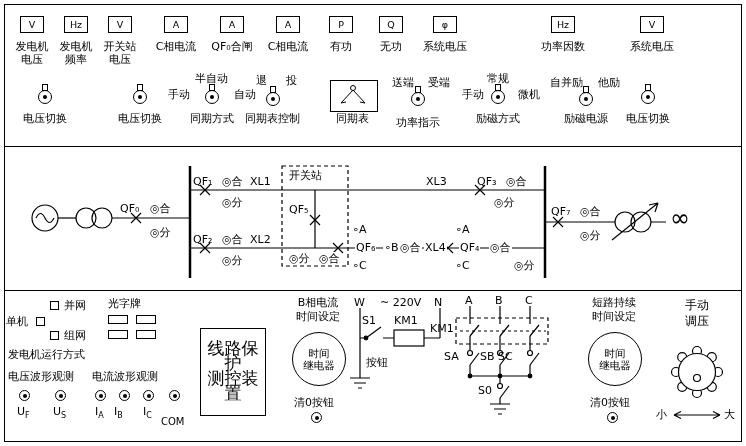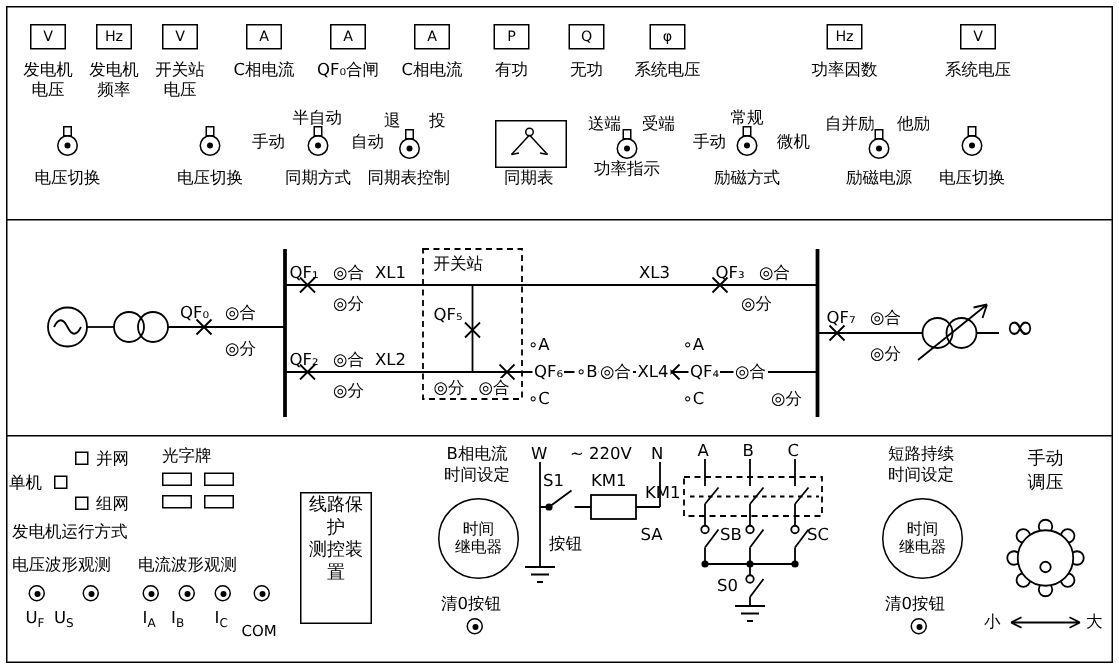--- a/index.html
+++ b/index.html
@@ -17,22 +17,22 @@
   .kc{position:absolute;left:0;top:6px;width:14px;height:14px;border:1px solid #000;border-radius:50%;box-sizing:border-box}
   .kd{position:absolute;left:4px;top:4px;width:4px;height:4px;border-radius:50%;background:#000}
   .smeter{position:absolute;left:330px;top:80px;width:46px;height:30px;border:1px solid #000}
   .term{position:absolute;width:11px;height:11px;border:1px solid #000;border-radius:50%;box-sizing:border-box}
   .term::after{content:"";position:absolute;left:2.5px;top:2.5px;width:4px;height:4px;border-radius:50%;background:#000}
   .lamp{position:absolute;width:9px;height:9px;border:1px solid #000;box-sizing:border-box}
   .wlamp{position:absolute;width:20px;height:9px;border:1px solid #000;box-sizing:border-box}
   .relay{position:absolute;width:52px;height:52px;border:1.5px solid #000;border-radius:50%;
          display:flex;flex-direction:column;align-items:center;justify-content:center;
          font-size:10.5px;line-height:12px;text-align:center}
-  .pbox{position:absolute;left:200px;top:328px;width:48px;height:88px;border:1.5px solid #000;
-        text-align:center;padding-top:0;box-sizing:border-box;font-size:12px;line-height:15px}
+  .pbox{position:absolute;left:200px;top:328px;width:66px;height:88px;border:1.5px solid #000;
+        text-align:center;padding-top:12px;box-sizing:border-box;font-size:17px;line-height:15px}
   .inf{position:absolute;font-size:24px;line-height:24px}
   sub{font-size:8px}
   svg{position:absolute;left:0}
   .bigt{font-size:12px;line-height:14px}
 </style>
 </head>
 <body>
 
 <div id="page">
   <div id="frame"></div>
@@ -134,21 +134,21 @@
   <div class="t" style="left:336px;top:112px">同期表</div>
 
   <div class="t" style="left:392px;top:76px">送端</div>
   <div class="t" style="left:428px;top:76px">受端</div>
   <div class="ksw" style="left:411px;top:86px">
       <span class="kh"></span>
       <span class="kc">
         <span class="kd"></span>
       </span>
     </div>
-  <div class="t" style="left:396px;top:106px">功率指示</div>
+  <div class="t" style="left:396px;top:116px">功率指示</div>
 
   <div class="t" style="left:487px;top:72px">常规</div>
   <div class="t" style="left:462px;top:88px">手动</div>
   <div class="t" style="left:518px;top:88px">微机</div>
   <div class="ksw" style="left:491px;top:84px">
       <span class="kh"></span>
       <span class="kc">
         <span class="kd"></span>
       </span>
     </div>
@@ -317,21 +317,21 @@
 
   <div class="t" style="left:8px;top:370px">电压波形观测</div>
   <div class="t" style="left:92px;top:370px">电流波形观测</div>
   <div class="term" style="left:19px;top:390px"></div>
   <div class="term" style="left:55px;top:390px"></div>
   <div class="term" style="left:95px;top:390px"></div>
   <div class="term" style="left:119px;top:390px"></div>
   <div class="term" style="left:143px;top:390px"></div>
   <div class="term" style="left:169px;top:390px"></div>
   <div class="t" style="left:17px;top:405px"><span>U</span><sub>F</sub></div>
-  <div class="t" style="left:36px;top:405px"><span>U</span><sub>S</sub></div>
+  <div class="t" style="left:53px;top:405px"><span>U</span><sub>S</sub></div>
   <div class="t" style="left:95px;top:405px"><span>I</span><sub>A</sub></div>
   <div class="t" style="left:114px;top:405px"><span>I</span><sub>B</sub></div>
   <div class="t" style="left:143px;top:405px"><span>I</span><sub>C</sub></div>
   <div class="t" style="left:161px;top:415px;font-size:10px">COM</div>
 
   <div class="pbox">
     <span>线路保护</span><br>
     <span>测控装置</span>
   </div>
 
@@ -348,23 +348,23 @@
   <div class="t" style="left:380px;top:296px">~ 220V</div>
   <div class="t" style="left:434px;top:296px">N</div>
   <div class="t" style="left:362px;top:314px">S1</div>
   <div class="t" style="left:394px;top:314px">KM1</div>
   <div class="t" style="left:366px;top:356px">按钮</div>
 
   <div class="t" style="left:465px;top:294px">A</div>
   <div class="t" style="left:495px;top:294px">B</div>
   <div class="t" style="left:525px;top:294px">C</div>
   <div class="t" style="left:430px;top:322px">KM1</div>
-  <div class="t" style="left:427px;top:350px">SA</div>
+  <div class="t" style="left:444px;top:350px">SA</div>
   <div class="t" style="left:480px;top:350px">SB</div>
-  <div class="t" style="left:538px;top:350px">SC</div>
+  <div class="t" style="left:498px;top:350px">SC</div>
   <div class="t" style="left:478px;top:384px">S0</div>
 
   <div class="t tc" style="left:580px;top:296px;width:68px;text-align:center">短路持续</div>
   <div class="t tc" style="left:580px;top:310px;width:68px;text-align:center">时间设定</div>
   <div class="relay" style="left:588px;top:332px">
     <span>时间</span>
     <span>继电器</span>
   </div>
   <div class="t" style="left:590px;top:396px">清0按钮</div>
   <div class="term" style="left:607px;top:412px"></div>

